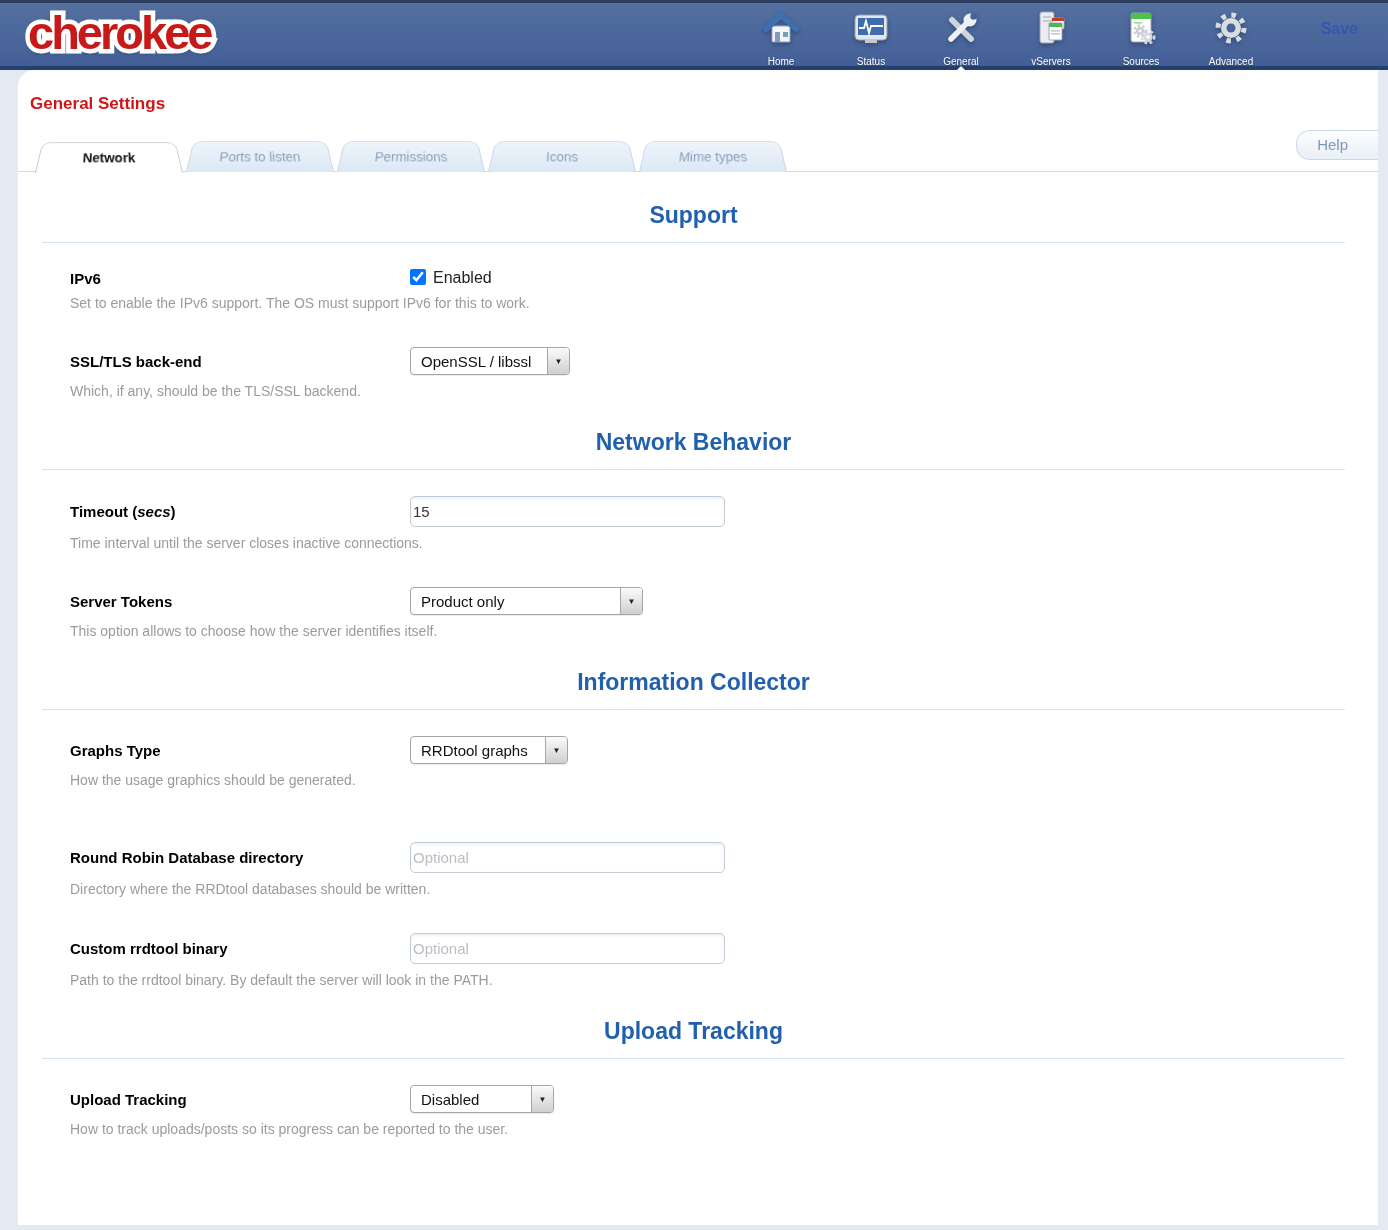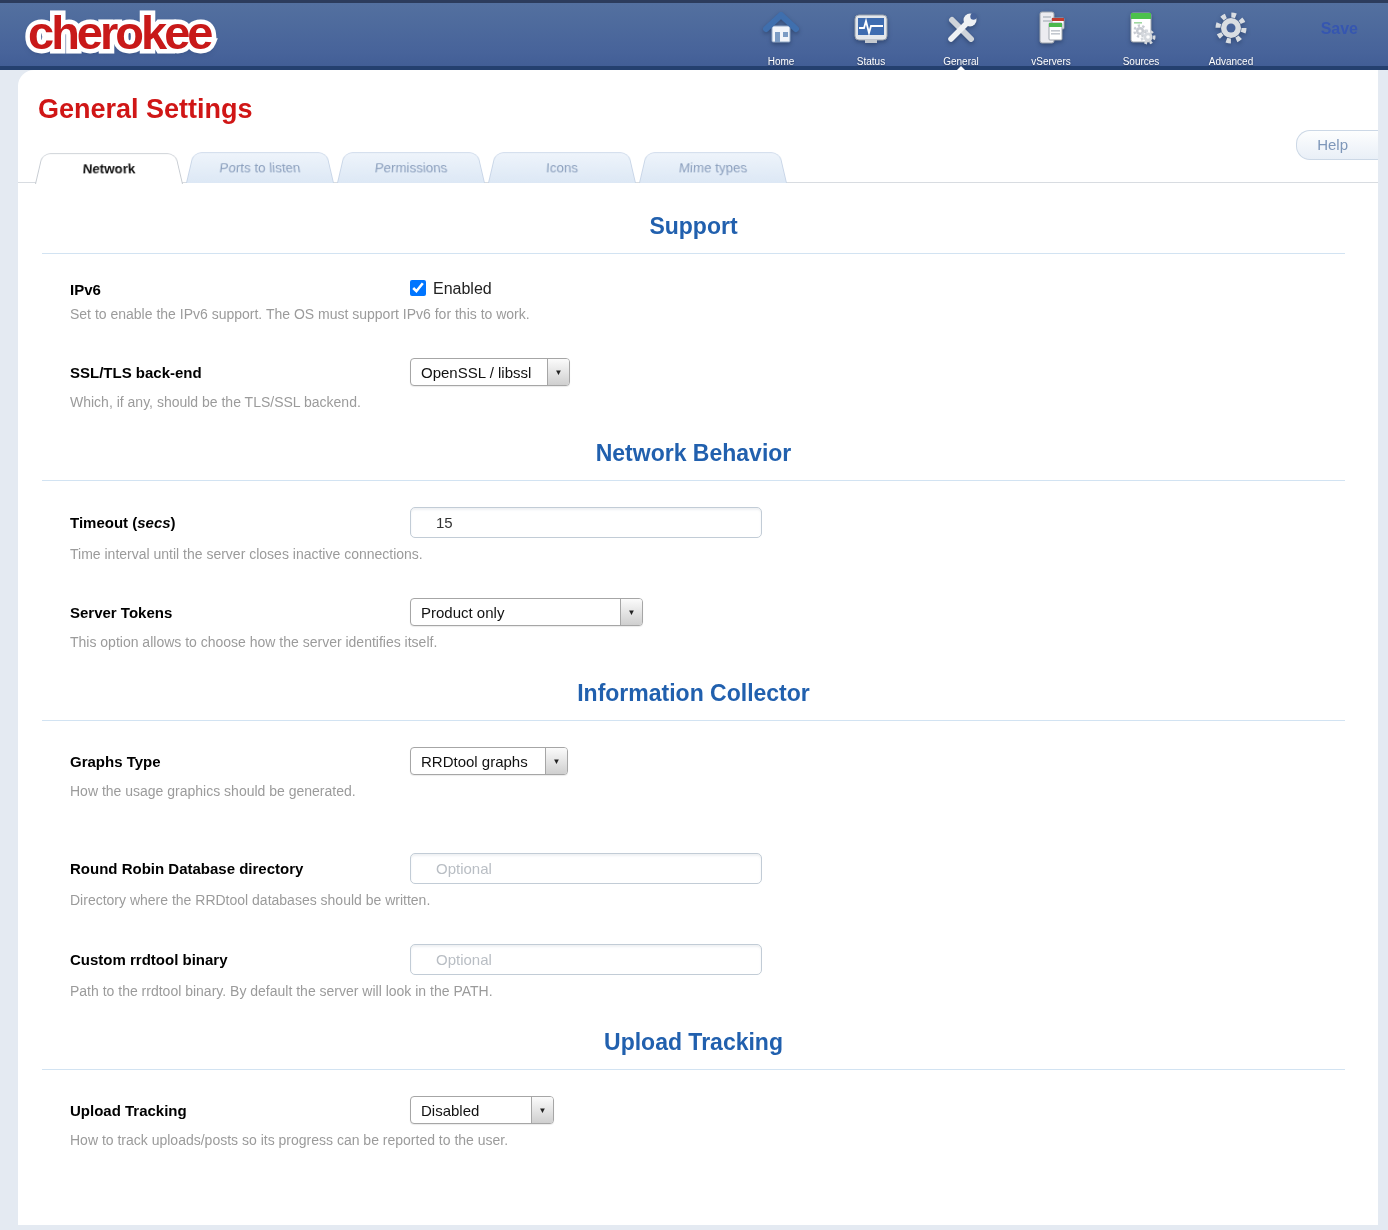--- a/index.html
+++ b/index.html
@@ -23,21 +23,21 @@
   .nav-label { color:#fff; font-size:10px; text-shadow:0 1px 2px rgba(0,0,0,.4); }
   .nav-caret { position:absolute; bottom:-3px; left:50%; margin-left:-6px;
     width:0; height:0; border-left:6px solid transparent; border-right:6px solid transparent;
     border-bottom:6px solid #fff; }
   .save-link { position:absolute; right:30px; top:17px; font-size:16px; font-weight:bold;
     color:#3253b4; opacity:.85; cursor:pointer; }
 
   
   .panel { position:relative; margin-left:18px; margin-right:10px;
     background:#fff; border-top-left-radius:16px; min-height:1155px; padding-top:24px; }
-  .page-title { margin-left:20px; font-size:27px; font-weight:bold; color:#d01616; }
+  .page-title { margin-left:12px; font-size:17px; font-weight:bold; color:#d01616; }
   .help-btn { position:absolute; right:0; top:16px; padding:5px 30px 6px 20px;
     background:linear-gradient(#fdfefe,#e9eff7); border:1px solid #ccd8e6; border-right:none;
     border-radius:14px 0 0 14px; color:#7e97b9; font-size:15px; cursor:pointer;margin-top:44px; }
 
   
   .tabbar { margin-top:24px; padding-left:17px; border-bottom:1px solid #d8dce1; height:34px; }
   .tab { display:inline-block; width:148px; height:34px; line-height:34px; text-align:center;
     font-size:14px; margin-right:3px; vertical-align:bottom; cursor:pointer;
     border:1px solid #c9d6e8; border-bottom:none; border-radius:9px 9px 0 0;
     transform:perspective(12px) rotateX(2.2deg); transform-origin:bottom center;
@@ -51,21 +51,21 @@
     padding-bottom:13px; border-bottom:1px solid #d2e3f2;text-align:center; }
   .entry { margin-left:28px; margin-top:26px; }
   .entry + .entry { margin-top:36px; }
   .entry.gap-lg { margin-top:54px; }
   .row { display:flex; align-items:center; }
   .lbl { width:340px; font-size:15px; font-weight:bold; color:#000; }
   .lbl em { font-style:italic; }
   .comment { margin-top:8px; font-size:14px; color:#9b9b9b; }
 
   
-  .txt { width:352px; height:31px; padding:0 25px; font-size:15px; color:#333;
+  .txt { width:315px; height:31px; padding:0 2px; font-size:15px; color:#333;
     border:1px solid #c2ccd6; border-radius:5px; outline:none;
     box-shadow:inset 0 2px 2px rgba(120,140,160,.12);
     font-family:"Liberation Sans","DejaVu Sans",sans-serif; }
   .txt::placeholder { color:#b9bec4; }
   .chk-wrap { display:flex; }
   .chk { width:16px; height:16px; margin-right:7px; }
   .chk-label { font-size:16px; color:#222; }
   .select { display:flex; align-items:center; height:28px; background:#fff;
     border:1px solid #a6a6a6; border-radius:4px; cursor:pointer;
     box-shadow:0 1px 1px rgba(0,0,0,.08); overflow:hidden; }

